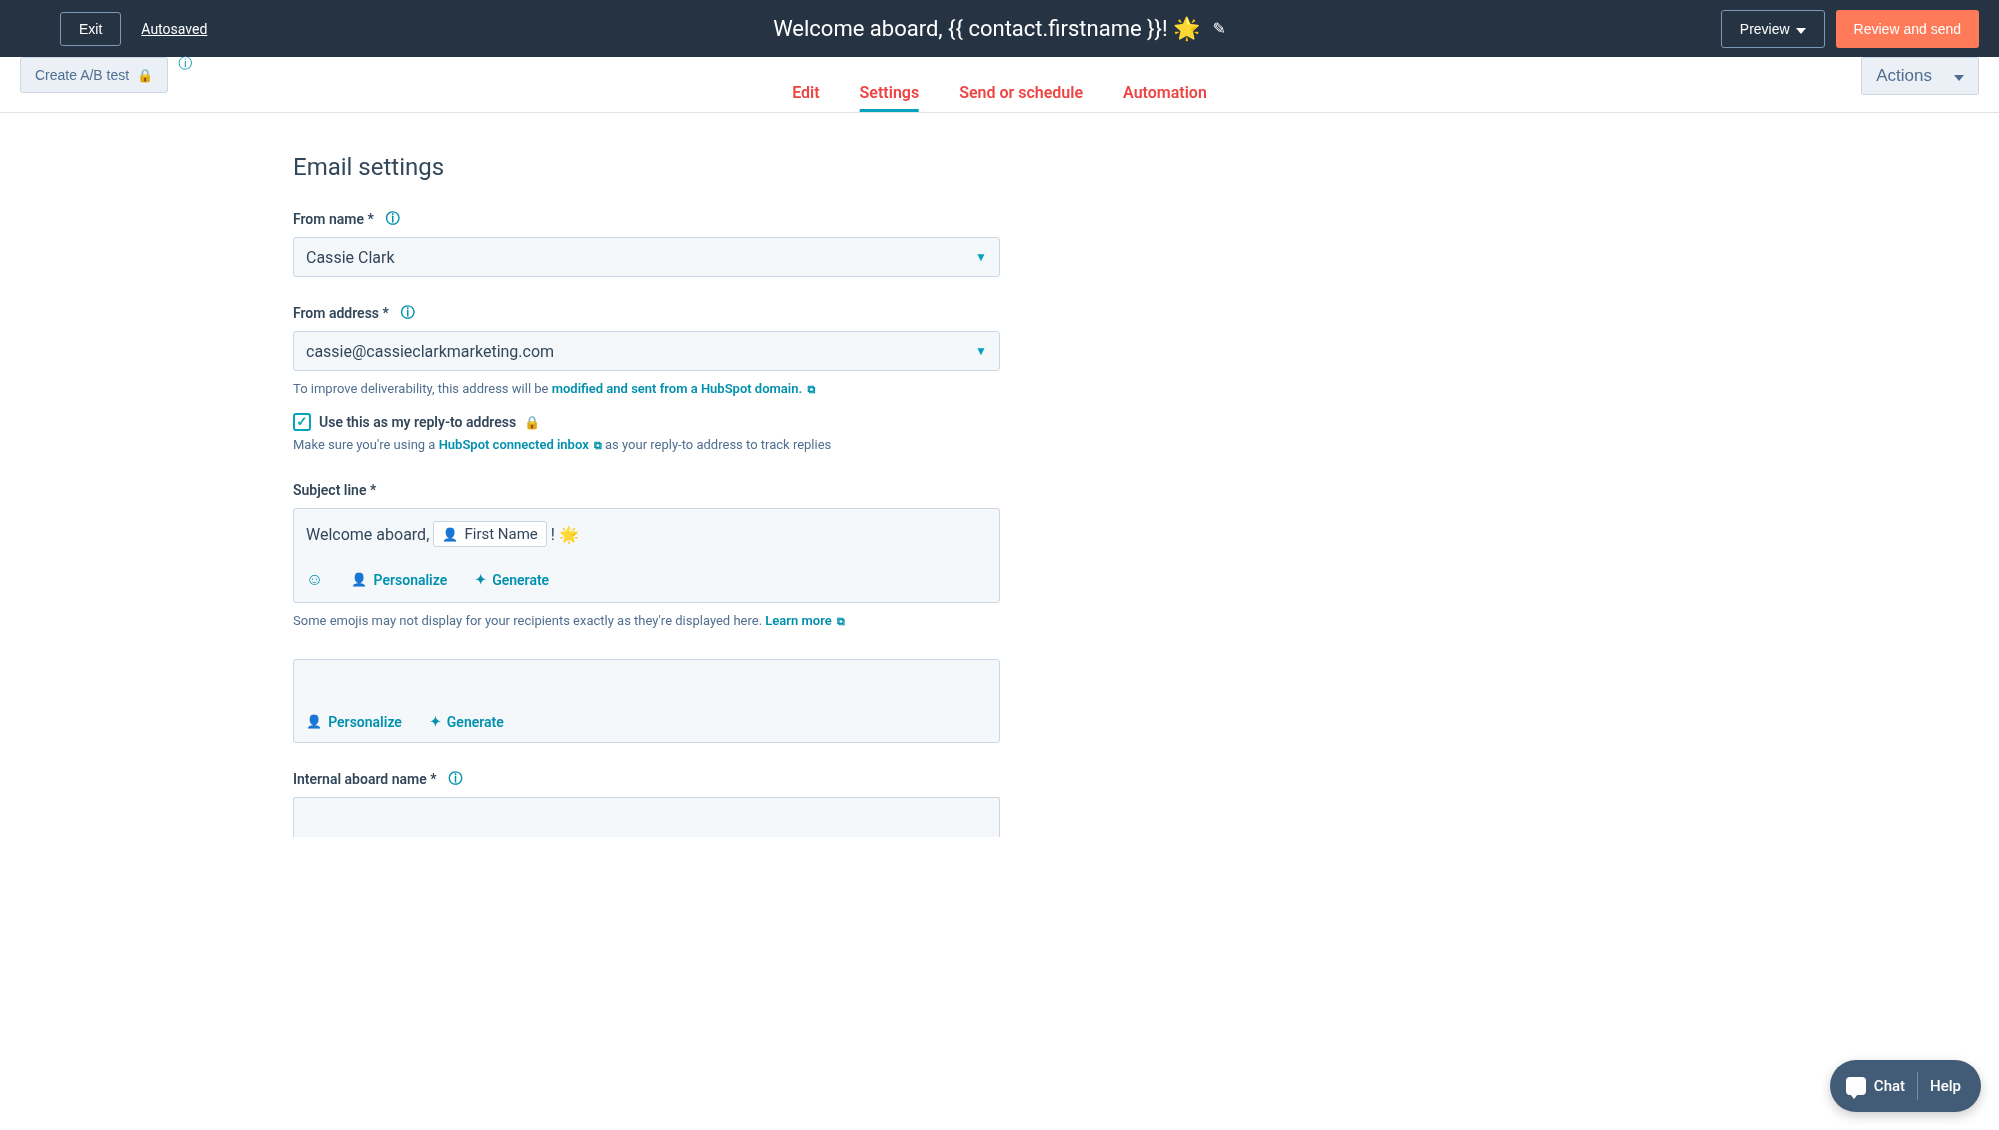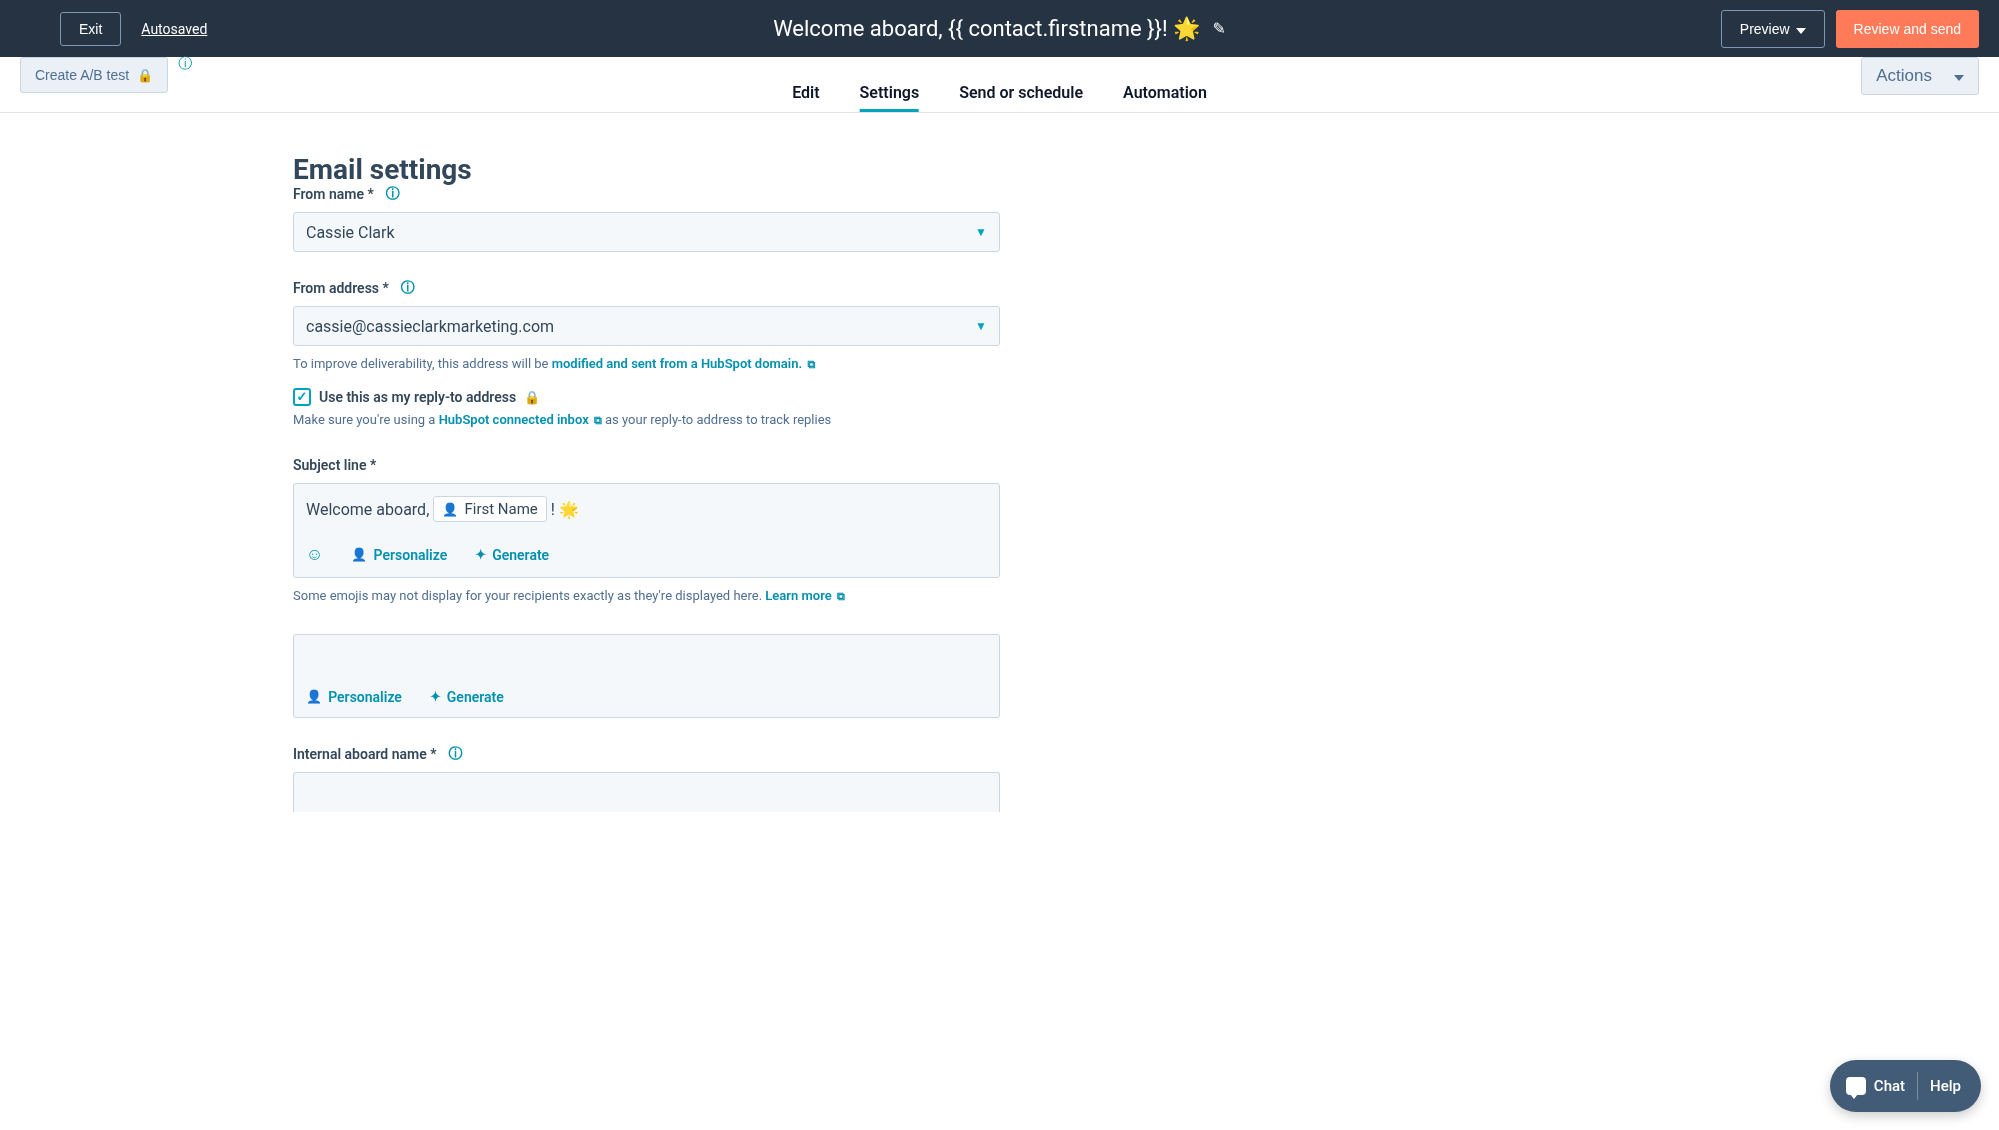--- a/index.html
+++ b/index.html
@@ -16,27 +16,27 @@
 .preview-btn { background: transparent; border: 1px solid #7c98b6; color: #fff; padding: 10px 18px; border-radius: 3px; font-size: 14px; cursor: pointer; display: flex; align-items: center; gap: 6px; }
 .review-btn { background: #ff7a59; border: none; color: #fff; padding: 11px 18px; border-radius: 3px; font-size: 14px; cursor: pointer; font-weight: 500; }
 
 
 .sub-header { height: 56px; border-bottom: 1px solid #dfe3eb; display: flex; align-items: flex-start; padding: 0 20px; background: #fff; position: relative; }
 .ab-test-btn { background: #eaf0f6; border: 1px solid #cbd6e2; color: #506e91; padding: 9px 14px; border-radius: 3px; font-size: 14px; cursor: pointer; display: flex; align-items: center; gap: 8px; font-weight: 500; }
 .lock-icon { font-size: 13px; color: #516f90; }
 .info-icon { color: #0091ae; font-size: 14px; display: inline-flex; align-items: center; justify-content: center; width: 14px; height: 14px; cursor: pointer; }
 .info-icon::before { content: "\24D8"; }
 .tabs { position: absolute; left: 50%; transform: translateX(-50%); display: flex; gap: 40px; height: 100%; align-items: center; }
-.tab { font-size: 16px; font-weight: 600; color: #0f172a; cursor: pointer; height: 100%; display: flex; align-items: center; border-bottom: 3px solid transparent; padding-top: 18px; }
+.tab { font-size: 16px; font-weight: 600; color: #ef4444; cursor: pointer; height: 100%; display: flex; align-items: center; border-bottom: 3px solid transparent; padding-top: 18px; }
 .tab.active { border-bottom-color: #00a4bd; }
 .actions-btn { margin-left: auto; background: #eaf0f6; border: 1px solid #cbd6e2; color: #506e91; padding: 8px 14px; border-radius: 3px; font-size: 17px; cursor: pointer; display: flex; align-items: center; gap: 22px; }
 
 
 .content { max-width: 707px; margin: 0 auto; padding: 40px 0 60px 0; margin-left: 293px; }
-.page-title { font-size: 28px; font-weight: 700; color: #33475b; }
+.page-title { font-size: 24px; font-weight: 400; color: #33475b; margin-bottom: 30px; }
 
 .field-group { margin-bottom: 28px; }
 .field-label { font-size: 14px; font-weight: 600; color: #33475b; margin-bottom: 10px; display: flex; align-items: center; gap: 12px; }
 .select-input { width: 100%; height: 40px; border: 1px solid #cbd6e2; border-radius: 3px; padding: 0 12px; font-size: 16px; color: #33475b; background: #f5f8fa; display: flex; align-items: center; justify-content: space-between; cursor: pointer; }
 .caret { color: #00a4bd; font-size: 12px; }
 
 .helper-text { font-size: 13px; color: #516f90; margin-top: 8px; line-height: 1.5; }
 .link { color: #0091ae; font-weight: 600; text-decoration: none; cursor: pointer; }
 .ext-icon { font-size: 11px; margin-left: 2px; }
 

